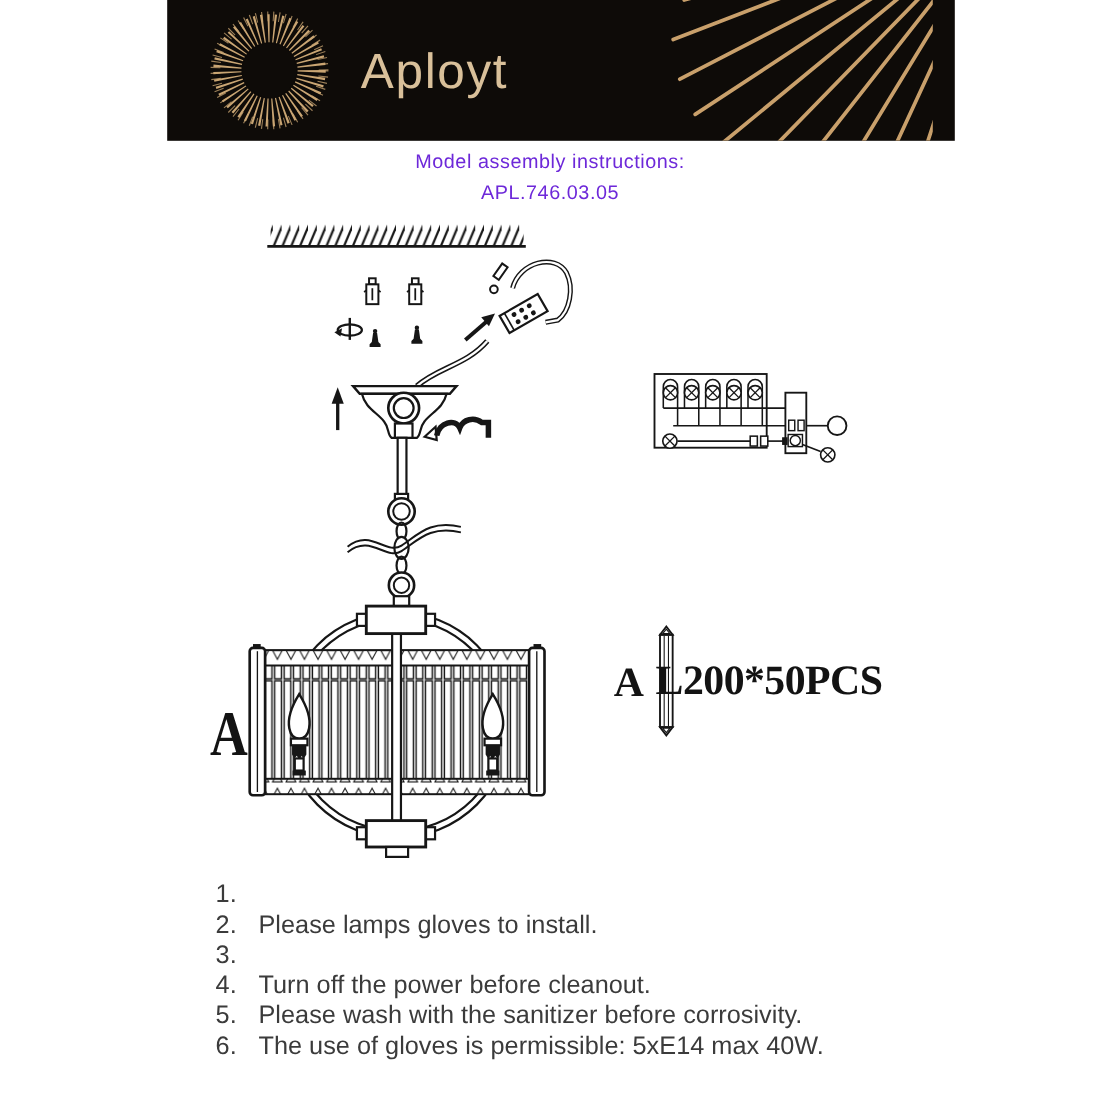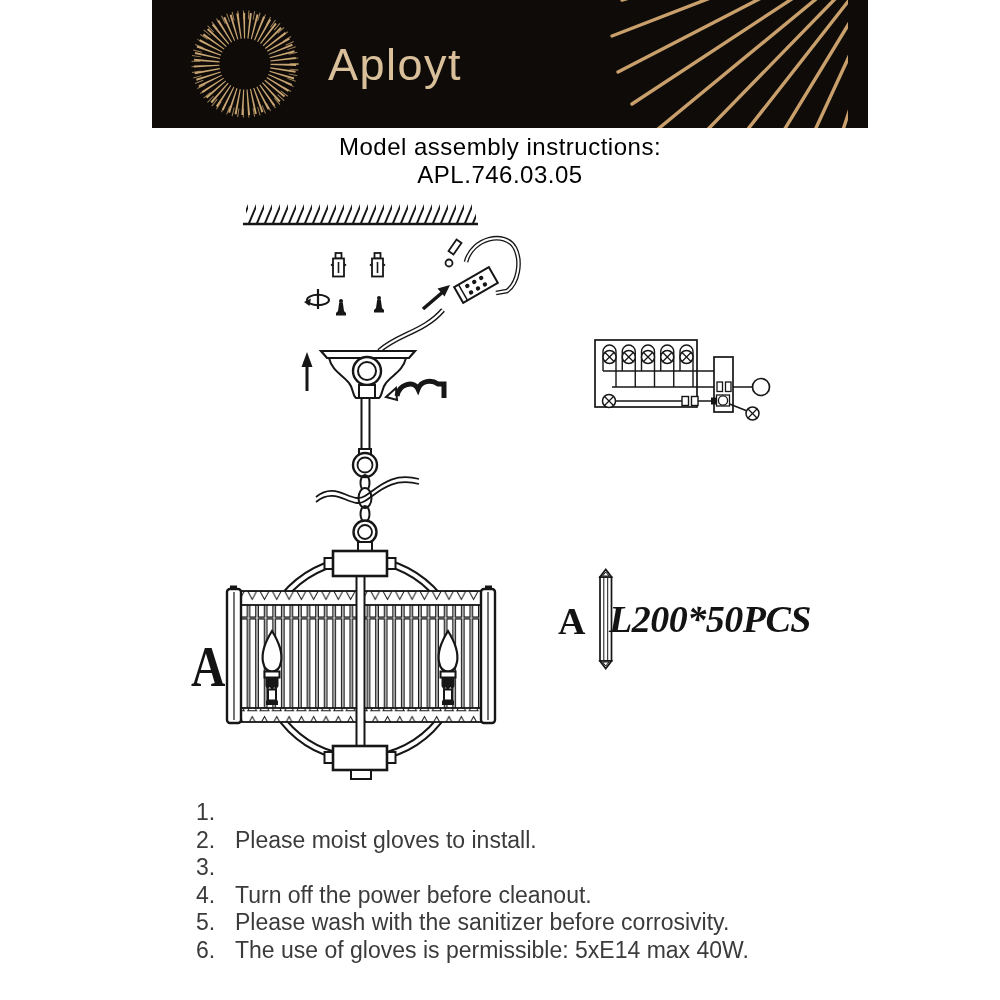--- a/index.html
+++ b/index.html
@@ -12,26 +12,26 @@
     background:#0e0b08;overflow:hidden;
   }
   .sunburst{position:absolute;left:34px;top:5px;}
   .brand{
     position:absolute;left:176px;top:47px;
     font-size:45px;line-height:36px;letter-spacing:1.5px;font-weight:400;
     color:#d9c09a;
   }
   .banner-rays{position:absolute;left:0;top:0;}
   .title-block{position:absolute;left:0;top:133px;width:1000px;text-align:center;}
-  .title-line{font-size:24px;line-height:28px;color:#000000;letter-spacing:.5px;}
+  .title-line{font-size:18px;line-height:28px;color:#6d28d9;letter-spacing:.5px;}
   .drawing{position:absolute;left:0;top:0;width:1000px;height:1000px;}
   .label-serif{position:absolute;font-family:"Liberation Serif", serif;color:#131313;}
   .big-a{left:191px;top:633px;font-size:58px;font-weight:700;transform:scaleX(.82);transform-origin:left;}
   .legend-a{left:558px;top:599px;font-size:38px;font-weight:600;}
-  .legend-spec{left:609px;top:597px;font-size:38px;font-weight:600;letter-spacing:-.5px;font-style:italic;}
+  .legend-spec{left:596px;top:597px;font-size:38px;font-weight:600;letter-spacing:-.5px;}
   .instructions{position:absolute;left:0;top:799px;width:1000px;}
   .inst-row{position:relative;height:27.5px;font-size:23px;line-height:27.5px;color:#3b3b3b;}
   .inst-num{position:absolute;left:196px;}
   .inst-text{position:absolute;left:235px;white-space:nowrap;}
 </style>
 </head>
 <body>
 
 <div class="banner">
   <svg class="sunburst" width="118" height="118" viewBox="-60 -60 120 120">
@@ -260,21 +260,21 @@
 <div class="label-serif big-a">A</div>
 <div class="label-serif legend-a">A</div>
 <div class="label-serif legend-spec">L200*50PCS</div>
 
 <div class="instructions">
   <div class="inst-row">
     <span class="inst-num">1.</span>
   </div>
   <div class="inst-row">
     <span class="inst-num">2.</span>
-    <span class="inst-text">Please moist gloves to install.</span>
+    <span class="inst-text">Please lamps gloves to install.</span>
   </div>
   <div class="inst-row">
     <span class="inst-num">3.</span>
   </div>
   <div class="inst-row">
     <span class="inst-num">4.</span>
     <span class="inst-text">Turn off the power before cleanout.</span>
   </div>
   <div class="inst-row">
     <span class="inst-num">5.</span>

